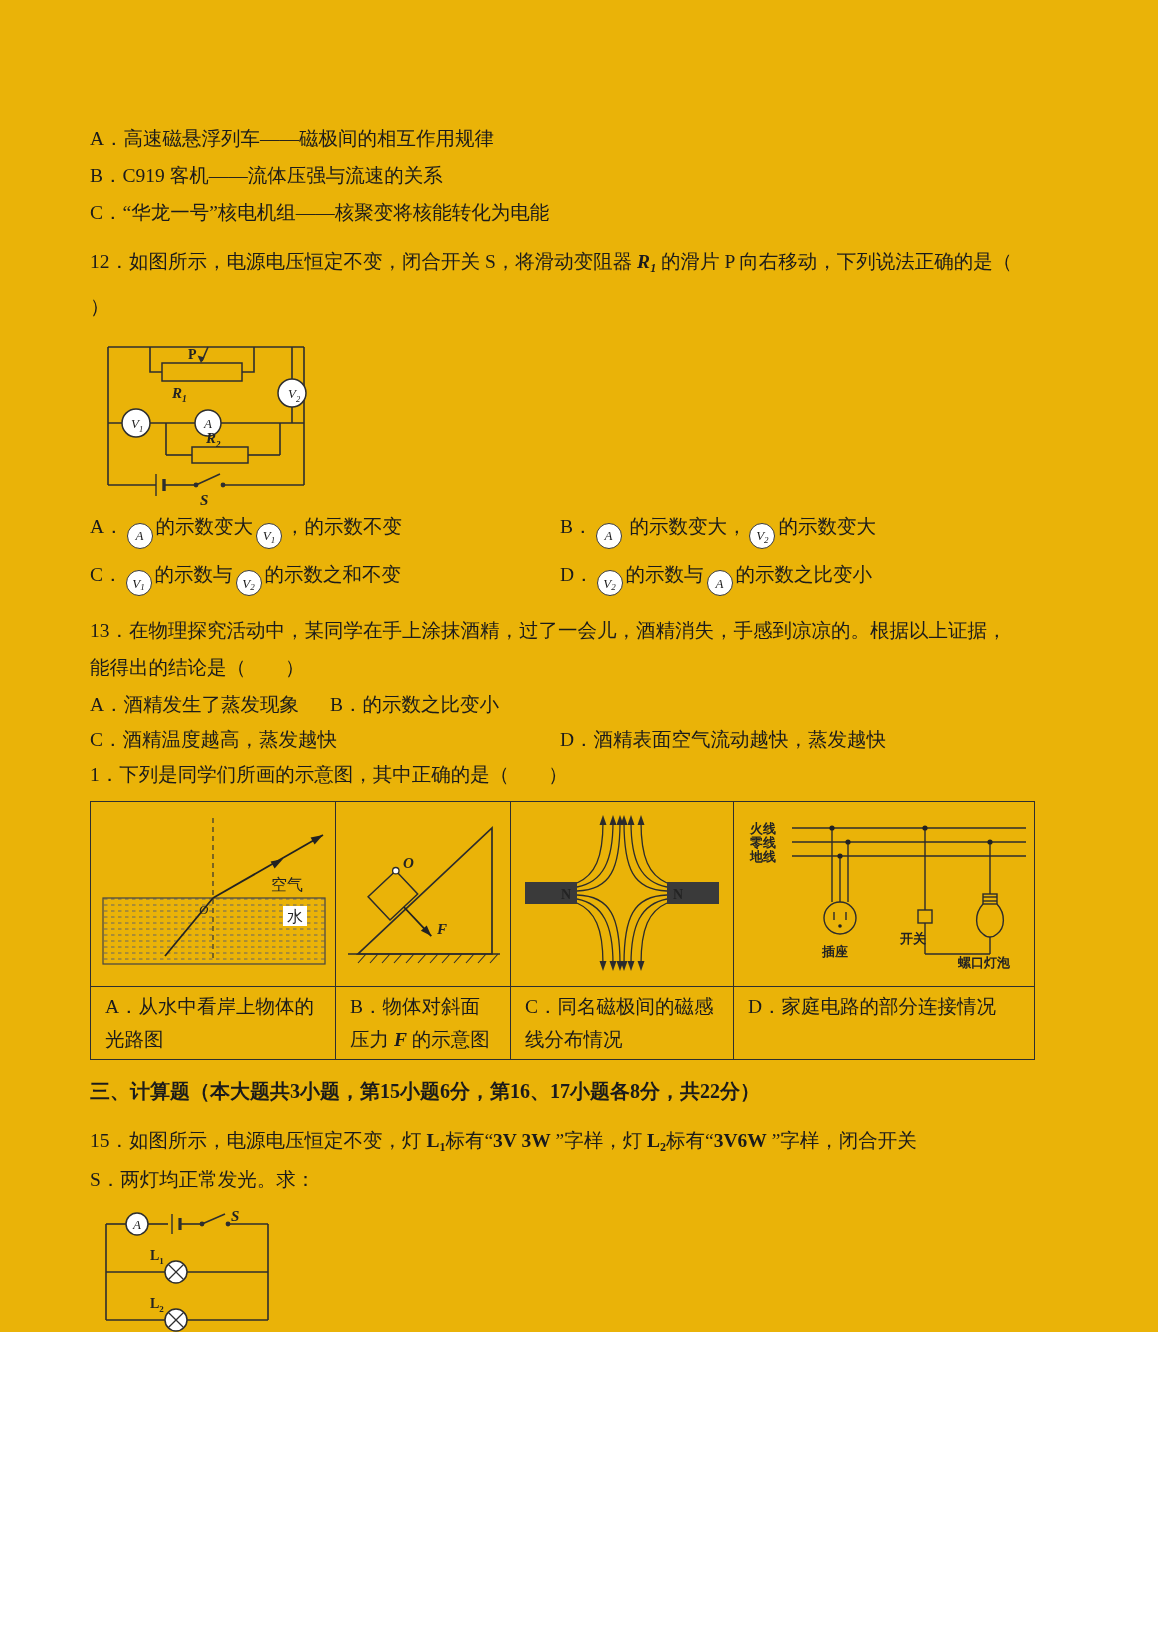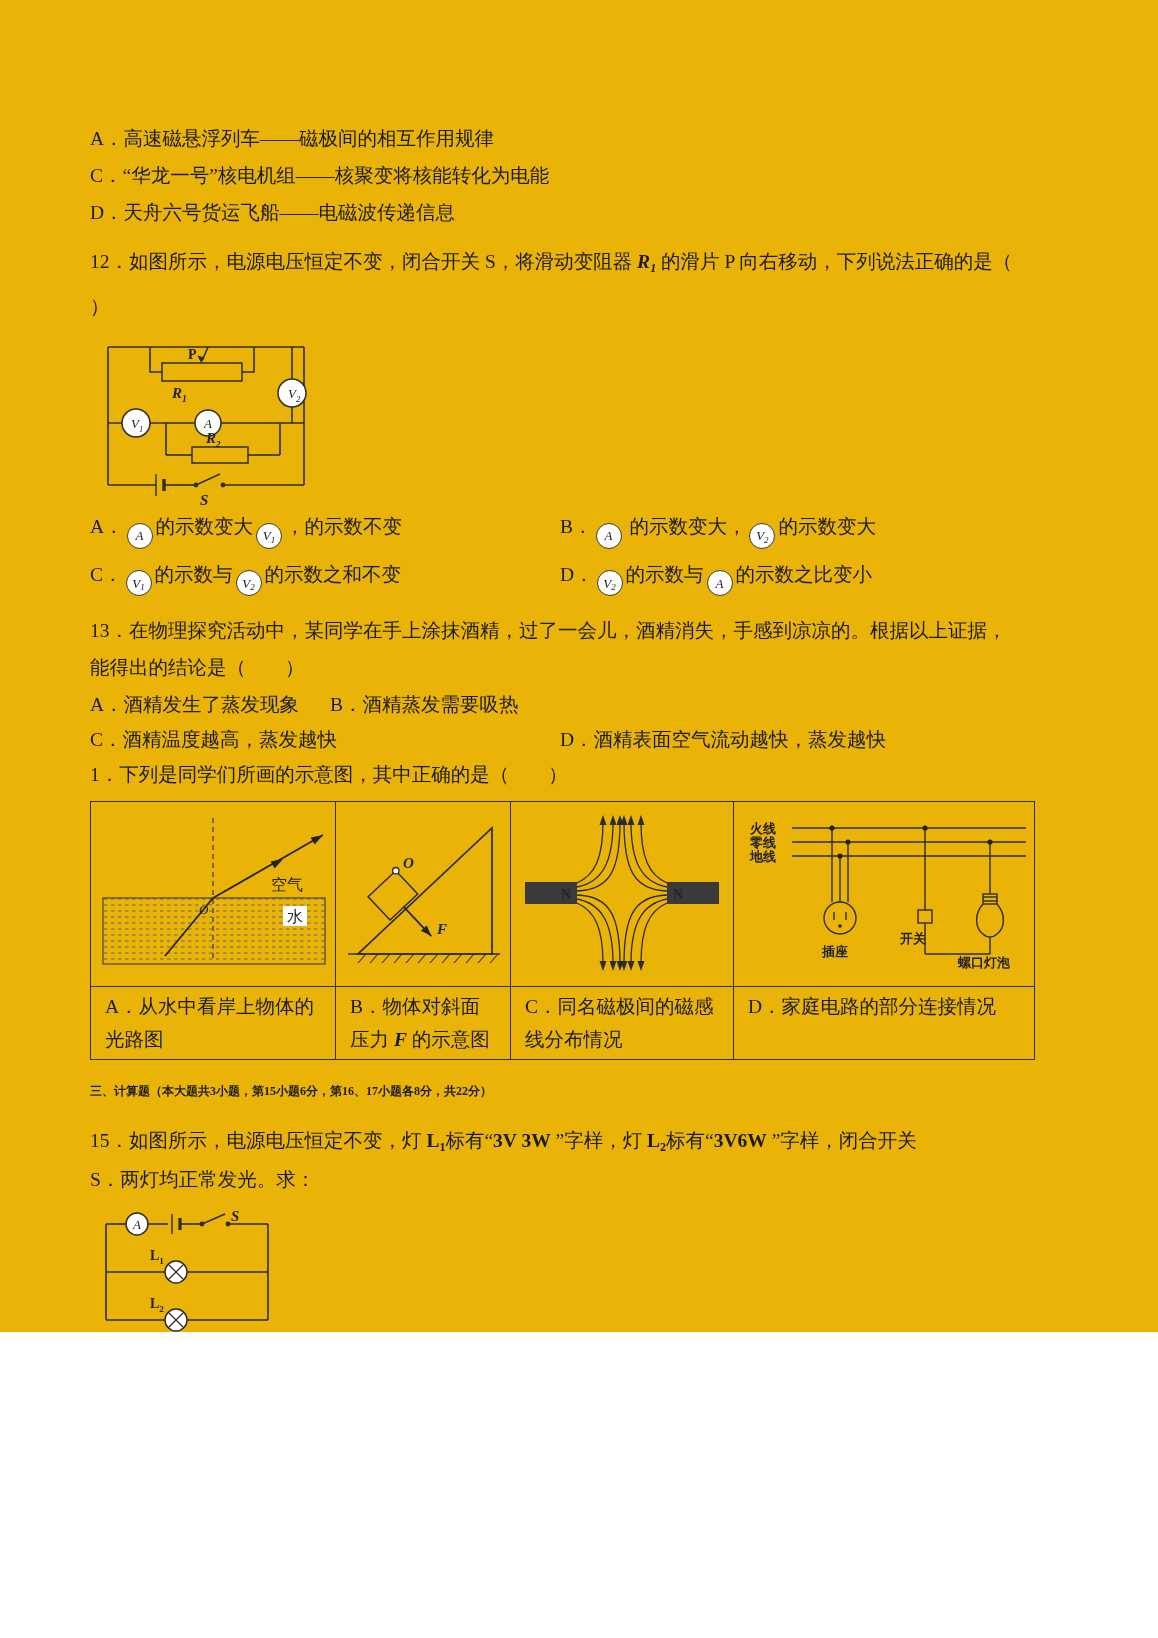--- a/index.html
+++ b/index.html
@@ -20,35 +20,35 @@
   .meter .msub{font-size:9px;transform:translateY(4px);line-height:0;}
   .opt-row{display:flex;align-items:center;font-size:19.5px;line-height:27px;margin:0 0 12px 0;}
   .opt-row.plain{line-height:21px;margin-bottom:14px;}
   .col470{flex:0 0 470px;}
   .col240{flex:0 0 240px;}
   .figure{margin:18px 0 0 6px;}
   .figure svg{display:block}
   table.q14{border-collapse:collapse;table-layout:fixed;margin-top:6px;}
   table.q14 td{border:1.6px solid #2f2f2f;padding:4px 6px;vertical-align:top;}
   table.q14 td.cap{font-size:19.5px;line-height:33px;padding:3px 14px;}
-  .heading{font-weight:bold;font-size:12px;line-height:22px;}
+  .heading{font-weight:bold;font-size:20px;line-height:22px;}
   svg text{font-family:"Liberation Serif","DejaVu Serif",serif;fill:#232323;}
   .svglabel{font-size:14px;font-weight:bold;}
   .svgsym{font-size:15px;font-style:italic;font-weight:bold;}
   .svgmeter{font-size:13px;font-style:italic;}
   .cjk13{font-size:13px;font-weight:bold;}
 </style>
 </head>
 <body>
 
 <div class="page">
 
   <div class="line">A．高速磁悬浮列车——磁极间的相互作用规律</div>
+  <div class="line">B．C919 客机——流体压强与流速的关系</div>
   <div class="line">C．“华龙一号”核电机组——核聚变将核能转化为电能</div>
-  <div class="line">D．天舟六号货运飞船——电磁波传递信息</div>
 
   <div class="line mt28">
     <span>12．如图所示，电源电压恒定不变，闭合开关 S，将滑动变阻器 </span><span class="bi"><span>R</span><sub class="sub">1</sub></span><span> 的滑片 P 向右移动，下列说法正确的是（</span>
   </div>
   <div class="line mt24">）</div>
 
   <div class="figure">
     <svg width="235" height="178" viewBox="0 0 235 178">
       <g stroke="#2e2e2e" stroke-width="1.6" fill="none">
         <path d="M12,12 H208"></path>
@@ -128,21 +128,21 @@
         </span><span>的示数与</span><span class="meter">
           <span>A</span>
         </span><span>的示数之比变小</span>
     </div>
   </div>
 
   <div class="line mt24">13．在物理探究活动中，某同学在手上涂抹酒精，过了一会儿，酒精消失，手感到凉凉的。根据以上证据，</div>
   <div class="line">能得出的结论是（　　）</div>
   <div class="opt-row plain">
     <div class="col240">A．酒精发生了蒸发现象</div>
-    <div>B．酒精蒸发需要吸热</div>
+    <div>B．的示数之比变小</div>
   </div>
   <div class="opt-row plain">
     <div class="col470">C．酒精温度越高，蒸发越快</div>
     <div>D．酒精表面空气流动越快，蒸发越快</div>
   </div>
 
   <div class="line mt12">1．下列是同学们所画的示意图，其中正确的是（　　）</div>
 
   <table class="q14">
     <colgroup>

